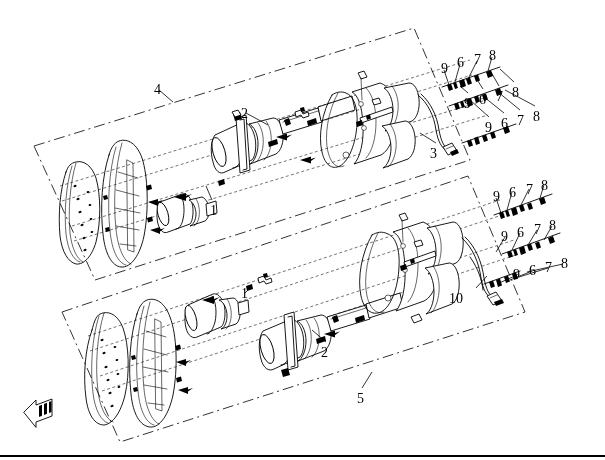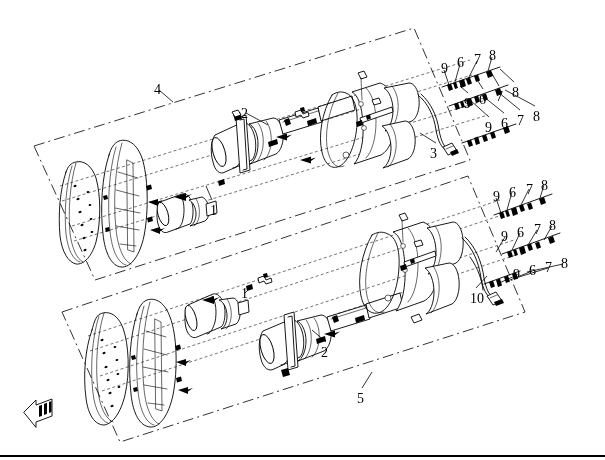--- a/index.html
+++ b/index.html
@@ -439,19 +439,19 @@
   <div class="callout big" style="left:526px;top:183px;">7</div>
   <div class="callout big" style="left:541px;top:179px;">8</div>
   <div class="callout big" style="left:501px;top:230px;">9</div>
   <div class="callout big" style="left:517px;top:226px;">6</div>
   <div class="callout big" style="left:534px;top:223px;">7</div>
   <div class="callout big" style="left:549px;top:219px;">8</div>
   <div class="callout big" style="left:513px;top:268px;">9</div>
   <div class="callout big" style="left:529px;top:264px;">6</div>
   <div class="callout big" style="left:545px;top:261px;">7</div>
   <div class="callout big" style="left:561px;top:257px;">8</div>
-  <div class="callout big" style="left:470px;top:292px;">10</div>
+  <div class="callout big" style="left:449px;top:292px;">10</div>
   <div class="callout big" style="left:241px;top:287px;">1</div>
   <div class="callout big" style="left:321px;top:346px;">2</div>
   <div class="callout big" style="left:357px;top:392px;">5</div>
 
   <div id="bottom-rule"></div>
 </div>
 
 </body></html>

